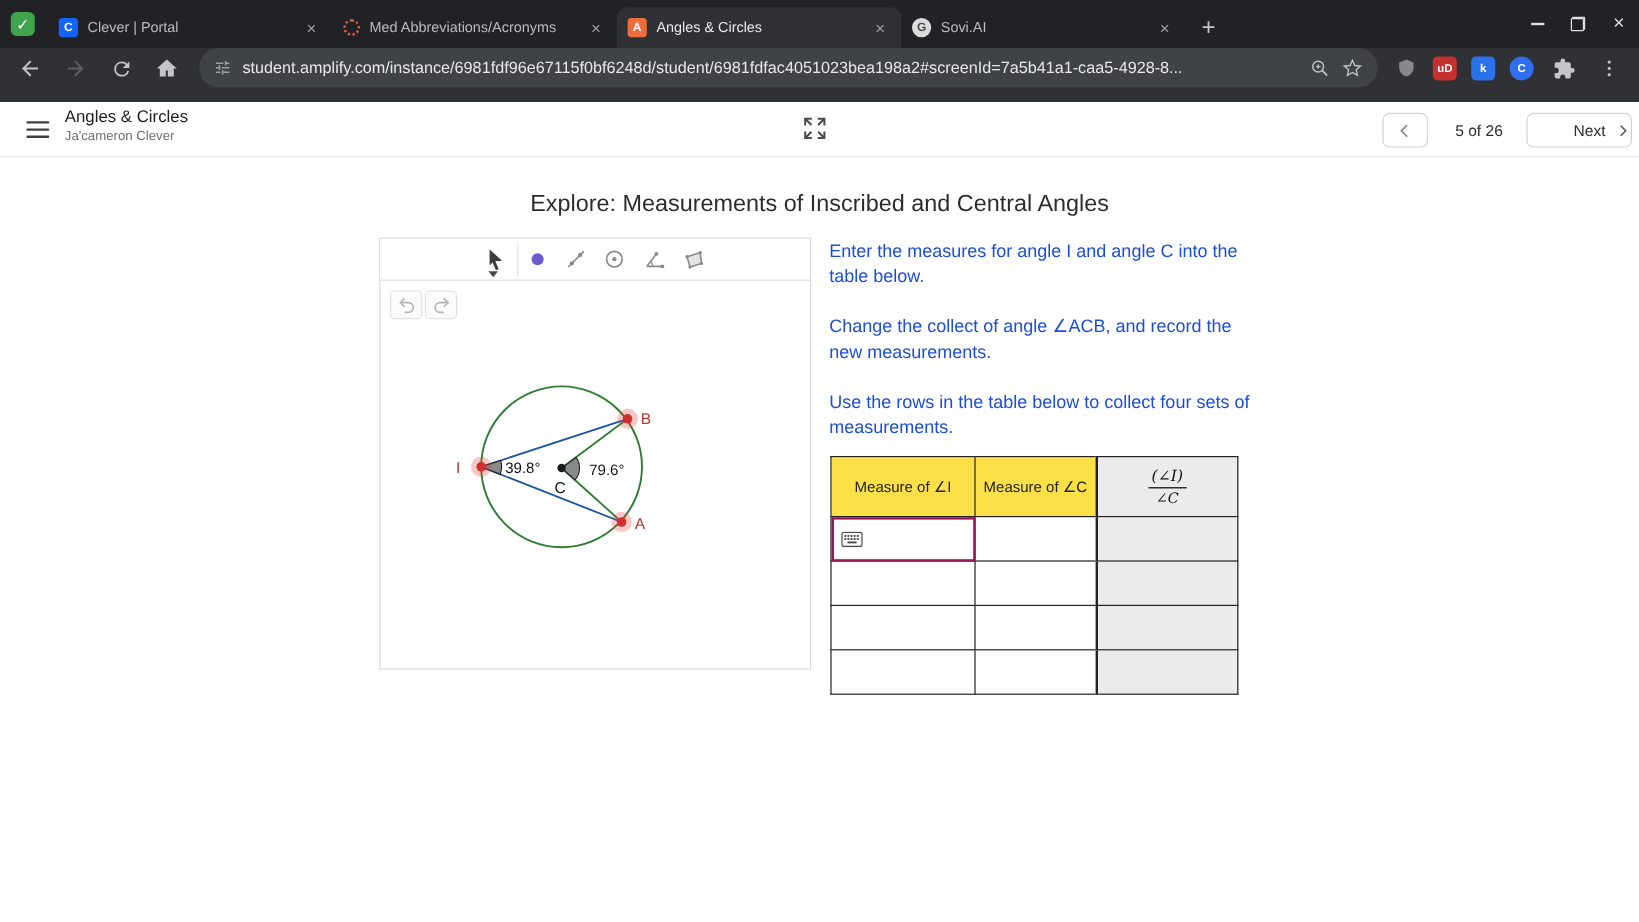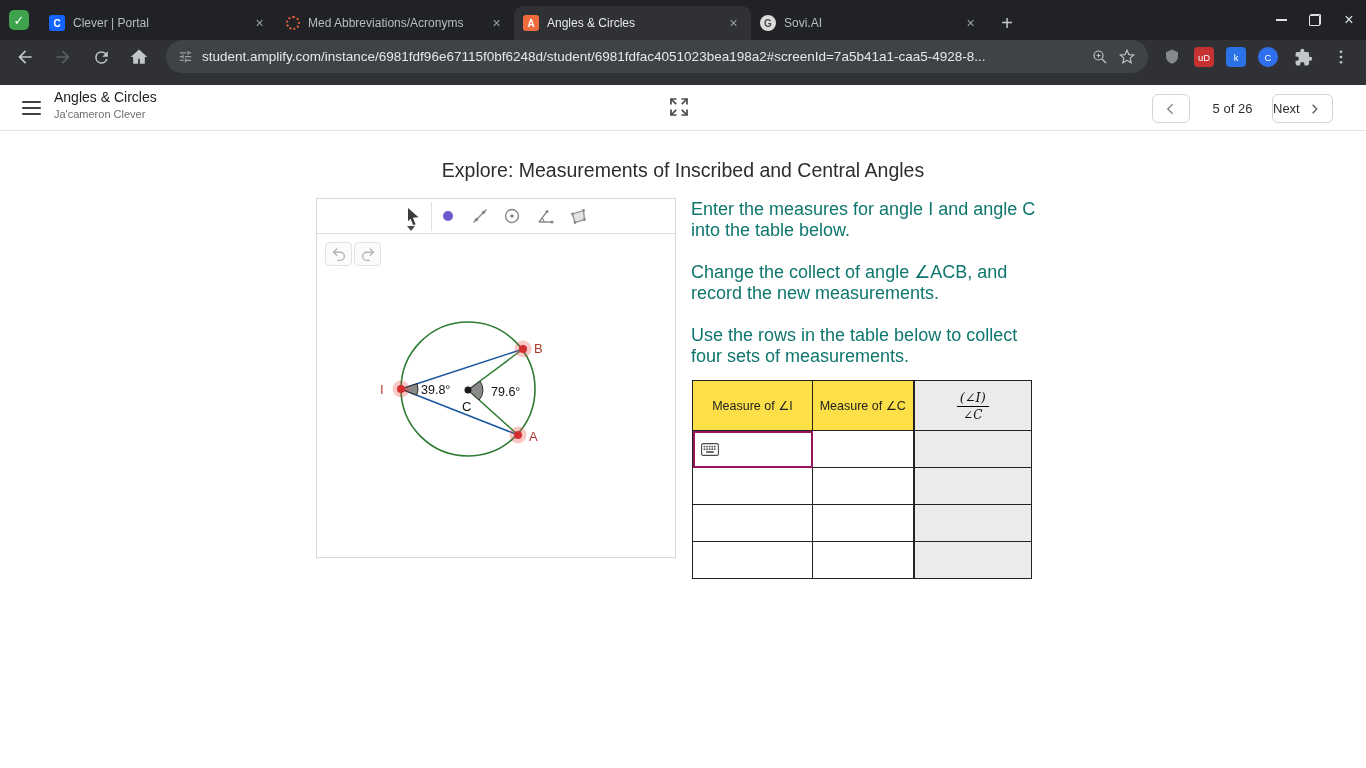--- a/index.html
+++ b/index.html
@@ -34,56 +34,56 @@
   .restore-ico::after{content:"";position:absolute;left:0;bottom:0;width:9px;height:9px;border:1.4px solid #dfe1e4;
                       border-radius:1px;background:#212225}
 
   
   .navbar{position:absolute;top:40px;left:0;right:0;height:45px;background:#2f3134;
           display:flex;align-items:flex-start;padding:0 8px;gap:4px}
   .navbtn{width:34px;height:34px;border-radius:50%;display:flex;align-items:center;justify-content:center;flex:none}
   .urlbox{flex:1;min-width:0;height:33px;background:#3f4246;border-radius:17px;display:flex;align-items:center;
           padding:0 12px;gap:9px;margin:0 6px}
   .url-text{flex:1;min-width:0;color:#e6e8ea;font-size:13.5px;white-space:nowrap;overflow:hidden}
-  .ext-badge{width:20px;height:20px;border-radius:4px;color:#fff;font-size:9.5px;font-weight:normal;
+  .ext-badge{width:20px;height:20px;border-radius:4px;color:#fff;font-size:9.5px;font-weight:bold;
              display:flex;align-items:center;justify-content:center;flex:none}
   .ext-ublock{background:#c53030}
   .ext-kami{background:#2a72e8}
   .ext-clever{background:#2f6fed;border-radius:50%}
   .extwrap{width:28px;height:34px;display:flex;align-items:center;justify-content:center;flex:none}
 
   
   .appheader{position:absolute;top:85px;left:0;right:0;height:46px;background:#fff;border-bottom:1px solid #e4e4e4}
   .hamburger{position:absolute;left:22px;top:16px;width:19px}
   .hamburger i{display:block;height:2px;background:#3f3f3f;margin-bottom:4px;border-radius:1px}
   .ah-title{position:absolute;left:54px;top:4px;font-size:14px;color:#1e1e1e}
   .ah-sub{position:absolute;left:54px;top:23px;font-size:11px;color:#6e6e6e}
   .fullscreen{position:absolute;left:667px;top:10px;width:24px;height:24px}
   .pager-prev{position:absolute;left:1152px;top:9px;width:38px;height:29px;border:1px solid #d3d3d3;border-radius:6px;
               display:flex;align-items:center;justify-content:center;background:#fff}
   .pager-count{position:absolute;left:1205px;top:9px;width:55px;height:29px;line-height:29px;text-align:center;
                font-size:13px;color:#2e2e2e}
-  .pager-next{position:absolute;left:1272px;top:9px;width:61px;height:29px;border:1px solid #d3d3d3;border-radius:6px;
-              display:flex;align-items:center;justify-content:flex-start;gap:7px;background:#fff;font-size:13px;color:#2e2e2e}
+  .pager-next{position:absolute;left:1272px;top:9px;width:88px;height:29px;border:1px solid #d3d3d3;border-radius:6px;
+              display:flex;align-items:center;justify-content:flex-end;gap:7px;background:#fff;font-size:13px;color:#2e2e2e}
 
   
   .lesson-title{position:absolute;top:159px;left:0;width:100%;text-align:center;font-size:19.5px;
                 font-weight:400;color:#2d2d2d}
   .applet{position:absolute;left:316px;top:198px;width:360px;height:360px;border:1px solid #d8d8d8;background:#fff}
   .ggb-toolbar{position:absolute;top:0;left:0;width:358px;height:35px;border-bottom:1px solid #dcdcdc;background:#fff}
   .tool{position:absolute;top:7px;width:20px;height:20px}
   .tool-caret{position:absolute;left:90px;top:27px;width:0;height:0;
               border-left:4px solid transparent;border-right:4px solid transparent;border-top:5px solid #4a4a4a}
   .tb-divider{position:absolute;left:114px;top:3px;width:1px;height:29px;background:#e0e0e0}
   .undo-btn,.redo-btn{position:absolute;width:27px;height:24px;border:1px solid #e2e2e2;border-radius:4px;
              background:#fbfbfb;display:flex;align-items:center;justify-content:center}
   .undo-btn{left:8px;top:43px}.redo-btn{left:37px;top:43px}
   .ggb-canvas{position:absolute;left:0;top:36px}
 
-  .instructions{position:absolute;left:691px;top:199px;width:356px;font-size:18px;line-height:21px;color:#0f766e}
+  .instructions{position:absolute;left:691px;top:199px;width:356px;font-size:15px;line-height:21px;color:#1d4ed8}
   .instructions p{margin-bottom:21px}
 
   .mtable{position:absolute;left:692px;top:380px;border-collapse:collapse}
   .mtable th{border:1px solid #222;background:#fde047;font-weight:normal;font-size:12.5px;color:#222;height:50px}
   .mtable td{border:1px solid #222;height:37px;background:#fff;vertical-align:middle;padding:0}
   .mtable .c1{width:120px}.mtable .c2{width:101px}.mtable .c3{width:118px}
   .mtable .shaded{background:#ebebeb;border-left:2px solid #222}
   .focus-cell{outline:2px solid #99155b;outline-offset:-2px}
   .kb-wrap{display:flex;align-items:center;padding-left:8px}
   .frac{display:inline-flex;flex-direction:column;align-items:center;

